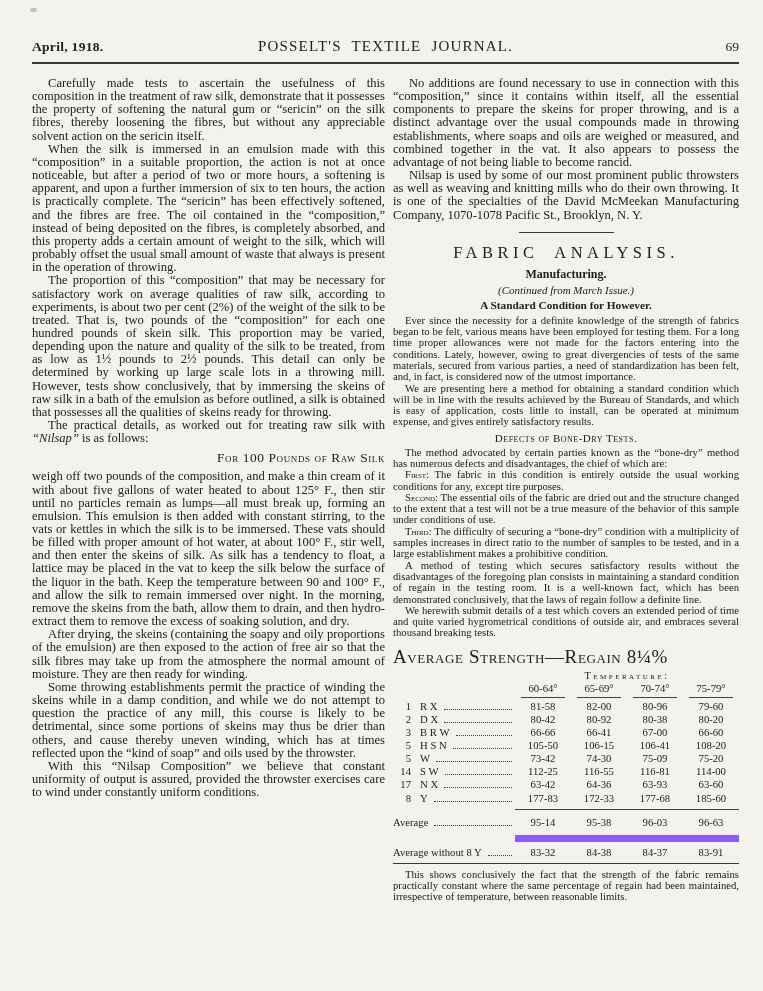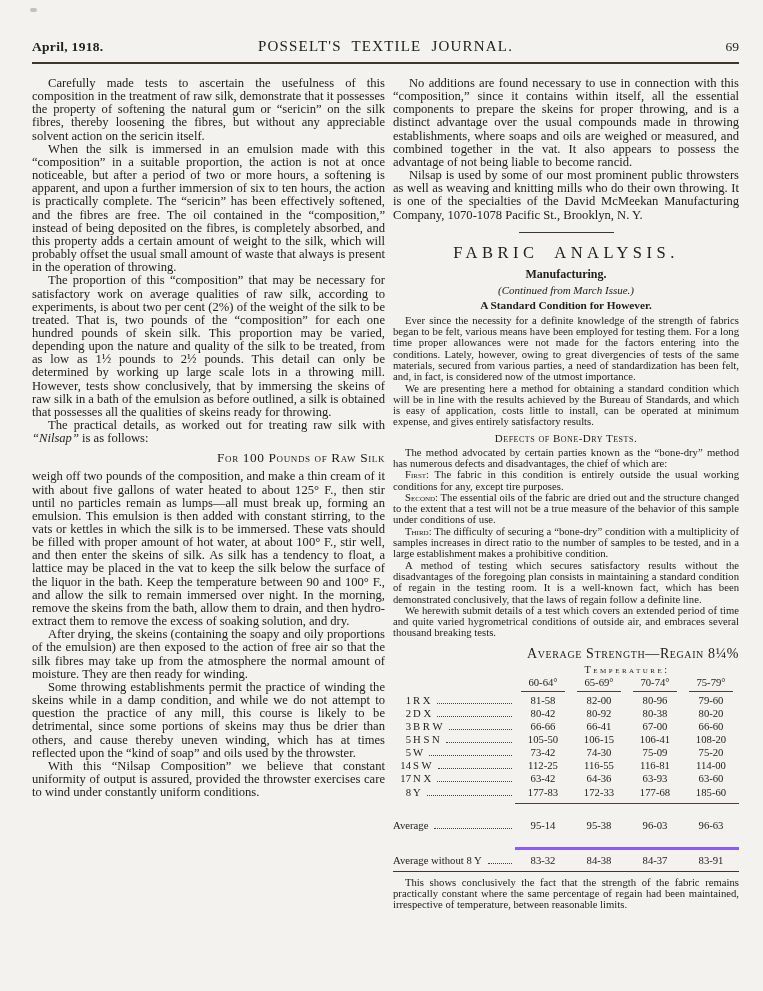--- a/index.html
+++ b/index.html
@@ -19,33 +19,33 @@
   .rs-head{font-variant:small-caps;text-align:right;font-size:13.4px;letter-spacing:.6px;margin:5px 0 4px;}
   .divider{width:95px;border-top:1.3px solid #3a372f;margin:10px auto;}
   .fa-title{font-weight:normal;font-size:16.5px;letter-spacing:4.5px;word-spacing:8px;text-align:center;margin:0 0 4px;}
   .fa-sub{font-weight:bold;font-size:12px;text-align:center;margin:0 0 2px;}
   .fa-cont{font-style:italic;font-size:11px;text-align:center;margin:0 0 3px;}
   .fa-std{font-weight:bold;font-size:11.3px;text-align:center;margin:0 0 4px;}
   .fp{font-size:10.7px;line-height:11.3px;text-align:justify;margin:0;text-indent:12px;}
   .sc{font-variant:small-caps;}
   .defects-head{font-variant:small-caps;text-align:center;font-size:11px;letter-spacing:.5px;margin:4px 0 3px;}
   .tbl{margin-top:7px;font-size:10.7px;}
-  .tbl-title{text-align:right;font-variant:small-caps;font-size:14px;letter-spacing:.6px;margin-bottom:1px;}
+  .tbl-title{text-align:left;font-variant:small-caps;font-size:19px;letter-spacing:.6px;margin-bottom:1px;}
   .trow{display:flex;align-items:baseline;line-height:13.1px;}
   .fill{flex:1;}
   .temp-label{width:224px;text-align:center;font-variant:small-caps;letter-spacing:2.5px;font-size:10.3px;}
   .tv{width:56px;text-align:center;}
   .tno{width:18px;text-align:right;}
-  .tnm{margin-left:2px;white-space:nowrap;}
+  .tnm{margin-left:9px;white-space:nowrap;}
   .noml{margin-left:0;}
   .leader{flex:1;border-bottom:1.3px dotted #46433c;margin:0 3px 3px 6px;min-width:8px;}
   .rule-row{height:5px;}
   .rule-row .tv i{display:block;border-top:1px solid #46433c;width:44px;margin:2px auto 0;}
   .avg-row{margin-top:4px;}
-  .avg-row .tv{border-top:1px solid #46433c;border-bottom:3px solid #8b5cf6;padding:15px 0;}
+  .avg-row .tv{border-top:1px solid #46433c;border-bottom:7px solid #8b5cf6;padding:6px 0;}
   .avg2-row{margin-top:4px;}
   .endrule{border-top:1.4px solid #3a372f;margin-top:4px;}
   .concl{margin-top:5px;}
   i.it{font-style:italic;}
 </style>
 </head>
 <body>
 
 <div class="artifact"></div>
 

